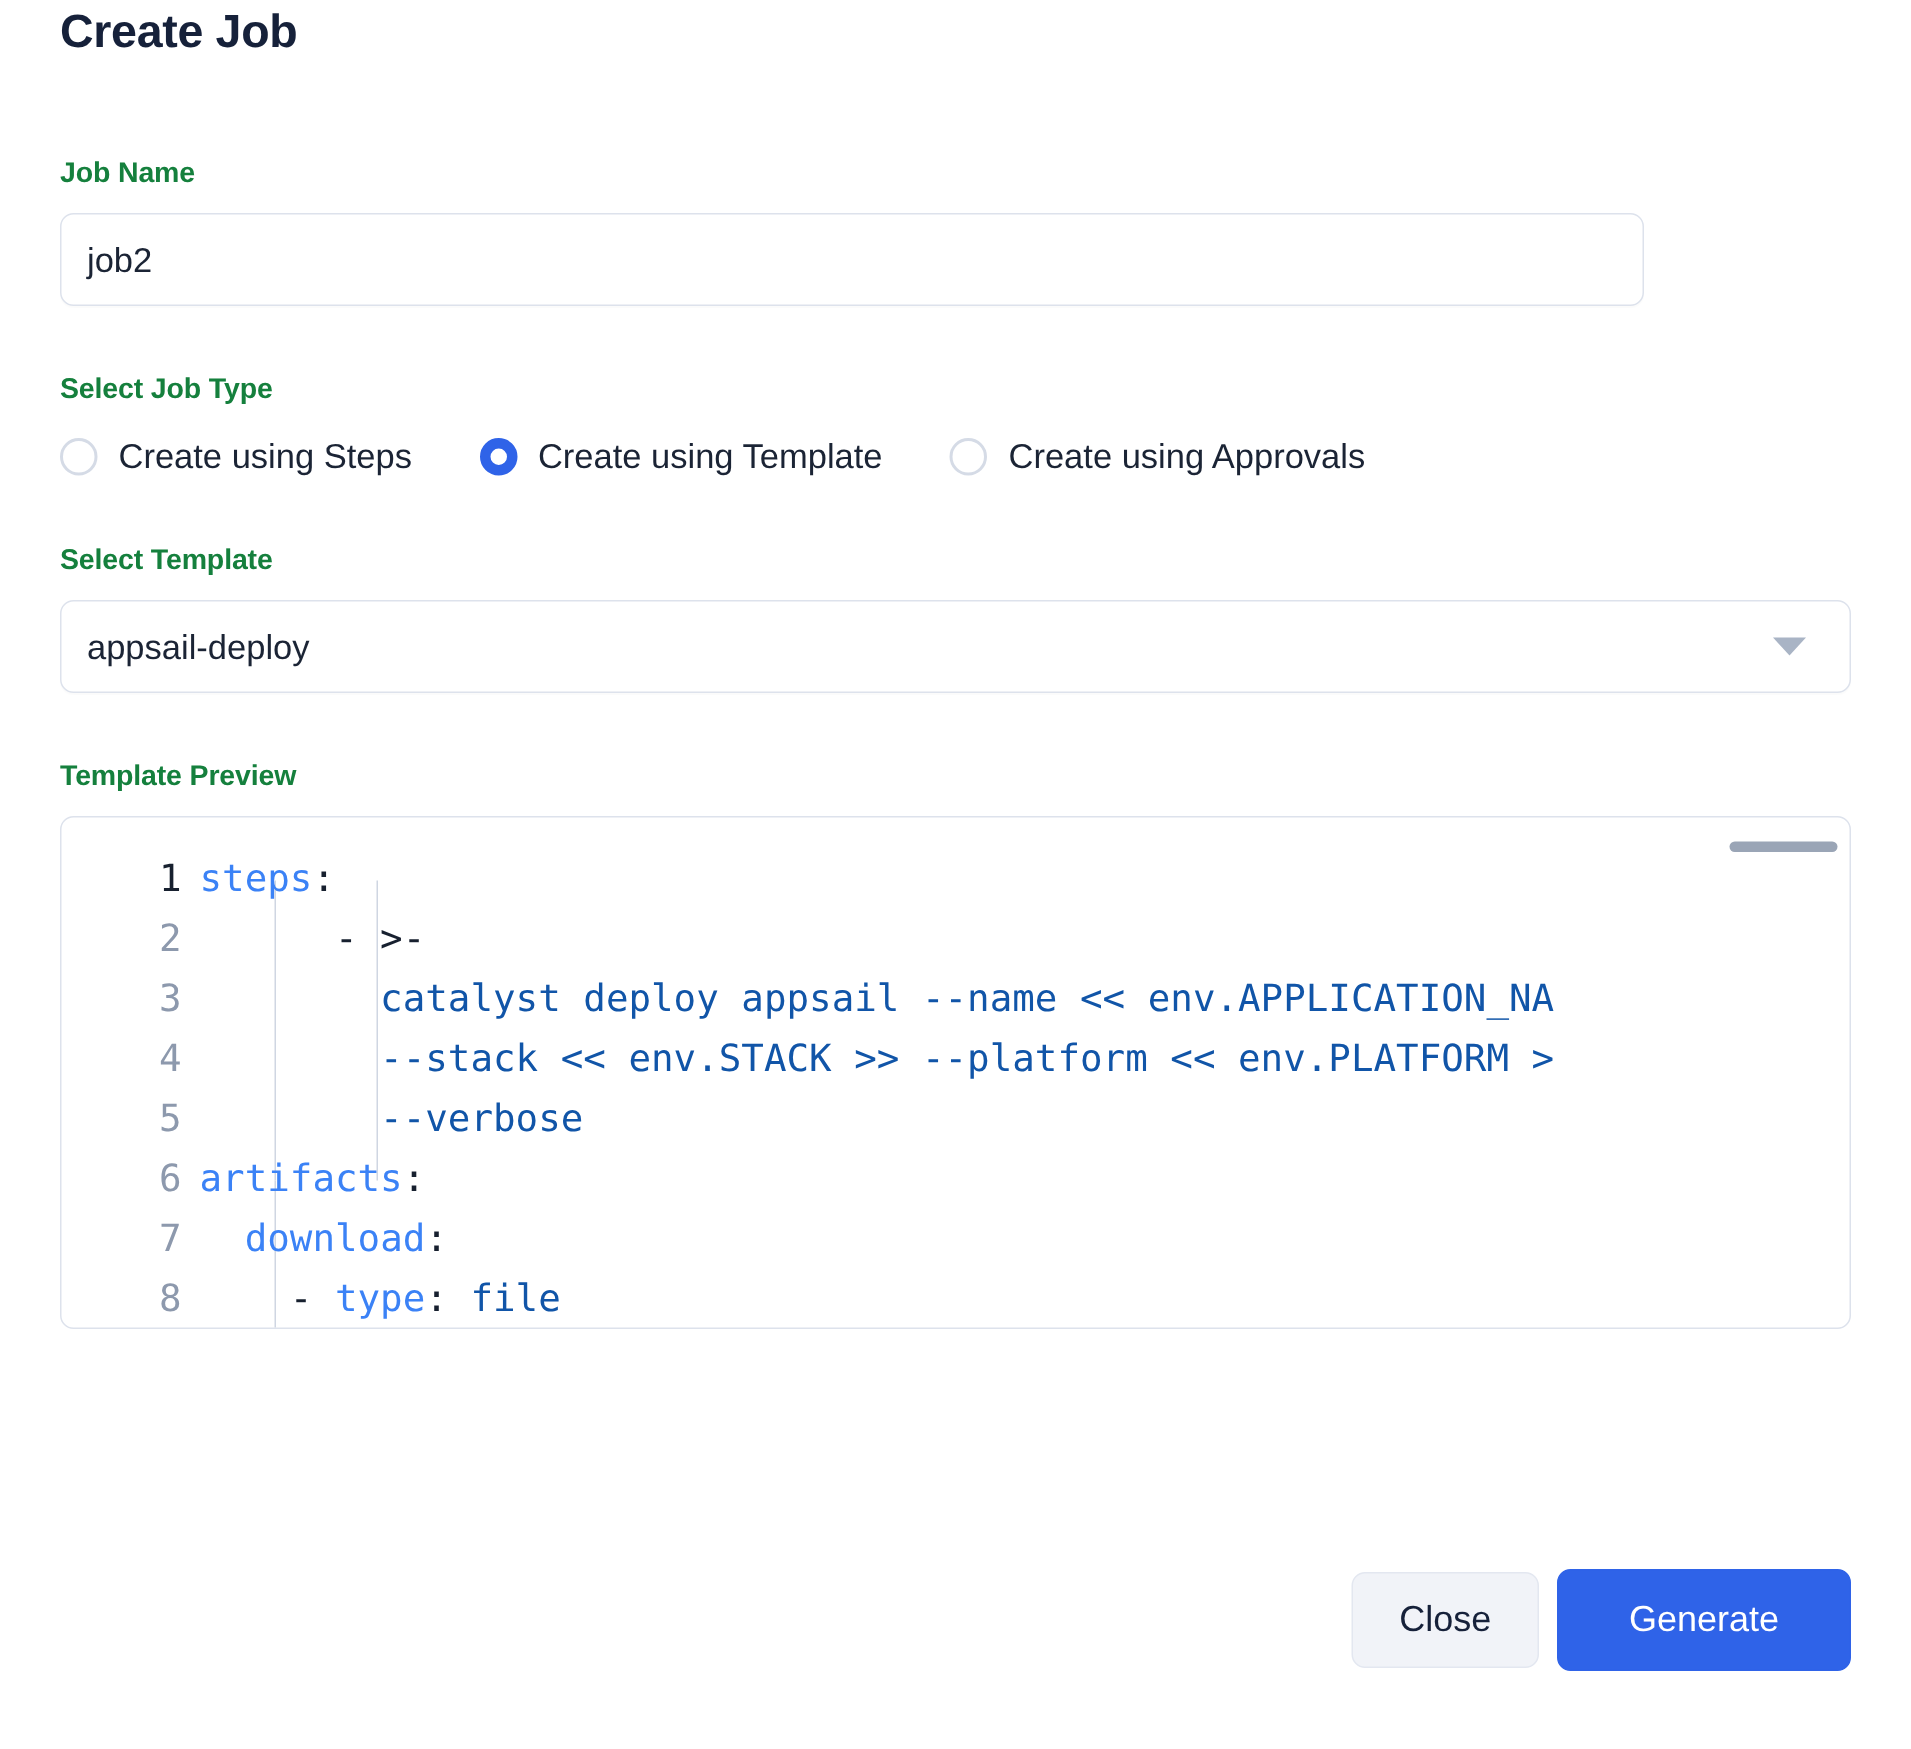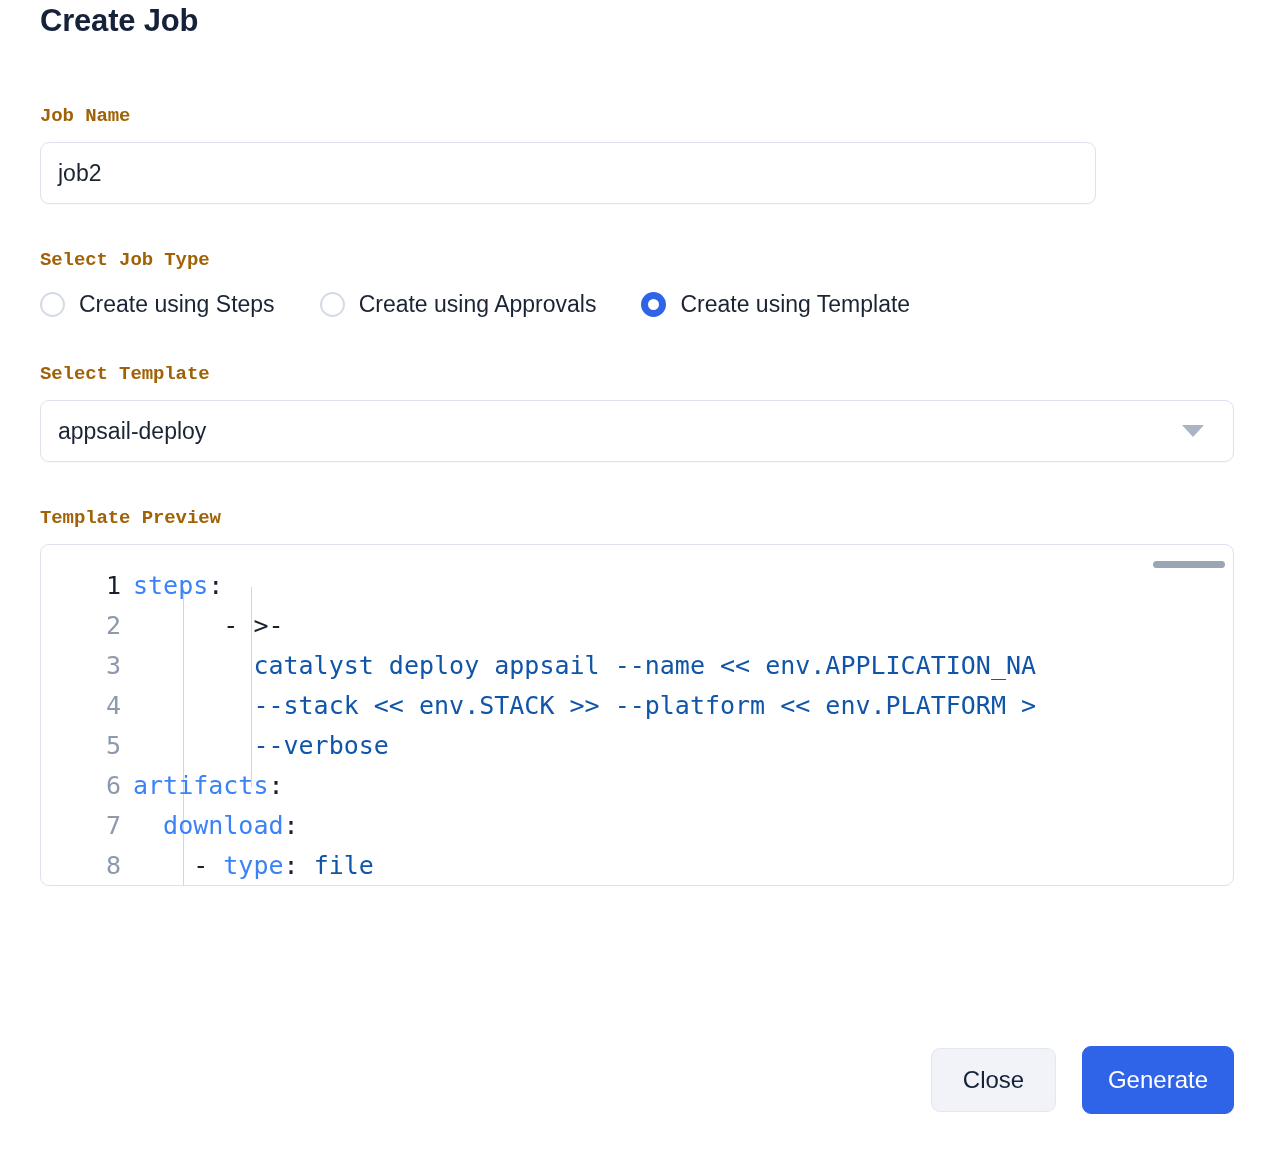--- a/index.html
+++ b/index.html
@@ -26,24 +26,23 @@
     font-size: 31px;
     font-weight: bold;
     color: #16213a;
     letter-spacing: -0.2px;
     margin: 0;
     line-height: 42px;
   }
   .field-label {
     font-size: 19px;
     font-weight: bold;
-    color: #a16207;
+    color: #15803d;
     letter-spacing: -0.1px;
     line-height: 24px;
-    font-family: Liberation Mono, monospace;
   }
 
   #jobname-label { margin-top: 62px; }
 
   .text-input {
     margin-top: 14px;
     width: 1056px;
     height: 62px;
     box-sizing: border-box;
     border: 1px solid #dde2ec;
@@ -195,41 +194,41 @@
   }
 
   .footer {
     position: absolute;
     left: 40px;
     right: 40px;
     top: 1046px;
     display: flex;
     justify-content: flex-end;
     align-items: center;
-    gap: 26px;
+    gap: 12px;
   }
   .btn {
     font-family: "Liberation Sans", sans-serif;
     font-size: 24px;
     border-radius: 9px;
     box-sizing: border-box;
     cursor: pointer;
     display: flex;
     align-items: center;
     justify-content: center;
   }
   .btn-secondary {
     width: 125px;
     height: 64px;
     background: #f1f3f8;
     border: 1px solid #e3e7f0;
     color: #16213a;
   }
   .btn-primary {
-    width: 152px;
+    width: 196px;
     height: 68px;
     background: #2f63e8;
     border: 1px solid #2f63e8;
     color: #ffffff;
     text-align: center;
   }
 </style>
 </head>
 <body>
 
@@ -242,26 +241,26 @@
     <span>job2</span>
   </div>
 
   <div class="field-label" id="jobtype-label">Select Job Type</div>
   <div class="radio-row">
     <div class="radio-option">
       <span class="radio-circle"></span>
       <span class="radio-label">Create using Steps</span>
     </div>
     <div class="radio-option">
+      <span class="radio-circle checked"></span>
+      <span class="radio-label">Create using Template</span>
+    </div>
+    <div class="radio-option">
       <span class="radio-circle"></span>
       <span class="radio-label">Create using Approvals</span>
-    </div>
-    <div class="radio-option">
-      <span class="radio-circle checked"></span>
-      <span class="radio-label">Create using Template</span>
     </div>
   </div>
 
   <div class="field-label" id="template-label">Select Template</div>
   <div class="select-box">
     <span>appsail-deploy</span>
     <span class="caret"></span>
   </div>
 
   <div class="field-label" id="preview-label">Template Preview</div>

